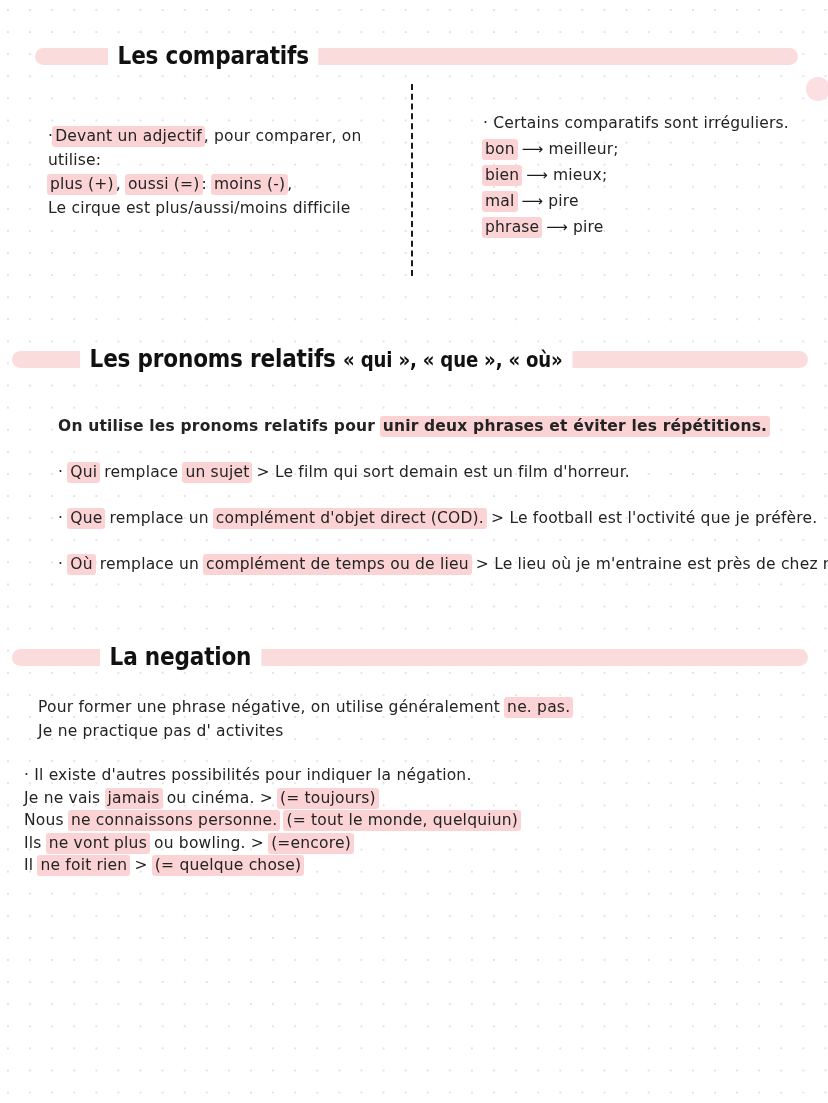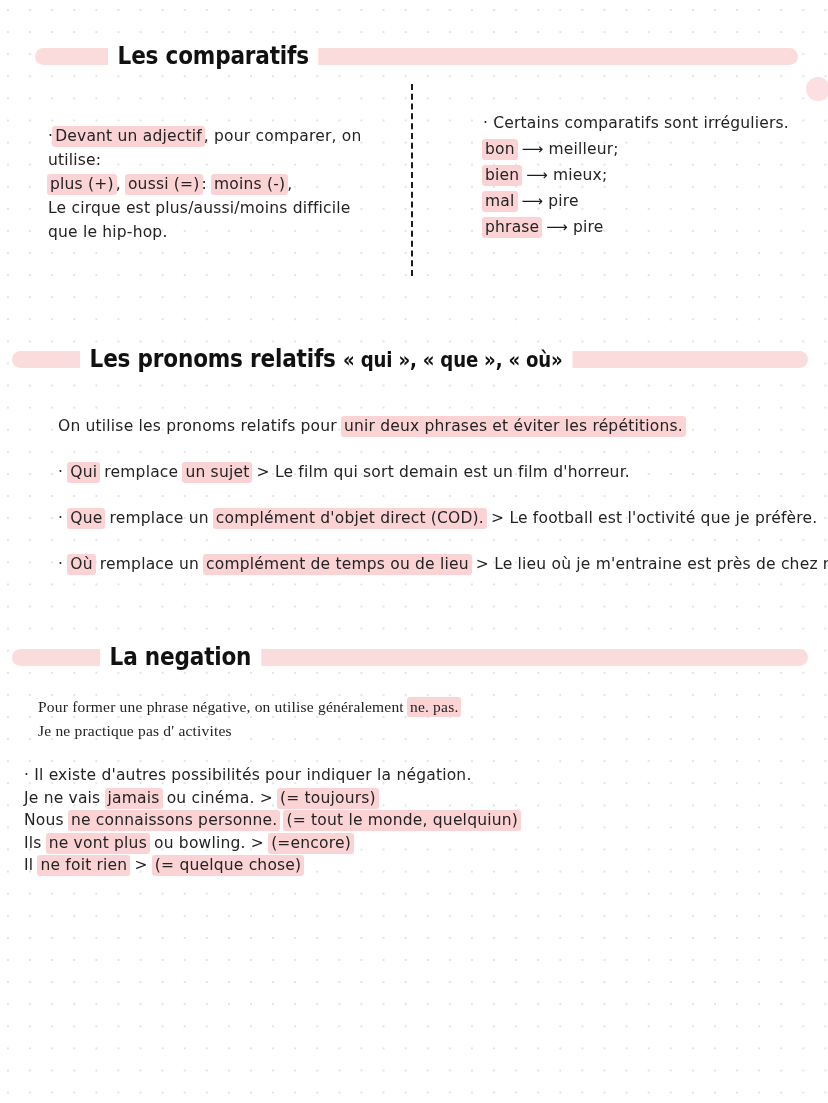--- a/index.html
+++ b/index.html
@@ -128,31 +128,30 @@
     color: #1b1b1b;
   }
 
   
   #relatifs-body {
     position: absolute;
     left: 58px;
     top: 414px;
     width: 760px;
   }
-  #relatifs-body .intro { margin-bottom: 22px; }
+  #relatifs-body .intro { margin-bottom: 22px; font-weight: bold; }
   #relatifs-body .bullet { margin-bottom: 22px; }
   #relatifs-body .bullet.last { margin-bottom: 0; }
 
   
   #negation-body-a {
     position: absolute;
     left: 38px;
     top: 695px;
     width: 760px;
-    font-family: Liberation Serif, serif;
   }
   #negation-body-b {
     position: absolute;
     left: 24px;
     top: 764px;
     width: 780px;
   }
   #negation-body-b .row { line-height: 22.5px; }
 </style>
 </head>
@@ -167,21 +166,20 @@
     <div class="header-title">Les comparatifs</div>
   </div>
 
   <div class="divider-dashed"></div>
 
   <div id="col-left" class="hand">
     <div class="row"><span>·</span><span class="hl">Devant un adjectif</span><span>, pour comparer, on</span></div>
     <div class="row">utilise:</div>
     <div class="row"><span class="hl">plus (+)</span><span>, </span><span class="hl">oussi (=)</span><span>: </span><span class="hl">moins (-)</span><span>,</span></div>
     <div class="row">Le cirque est plus/aussi/moins difficile</div>
-    <div class="row">que le hip-hop.</div>
   </div>
 
   <div id="col-right" class="hand">
     <div class="row">· Certains comparatifs sont irréguliers.</div>
     <div class="row"><span class="hl">bon</span><span class="arrow">⟶</span><span>meilleur;</span></div>
     <div class="row"><span class="hl">bien</span><span class="arrow">⟶</span><span>mieux;</span></div>
     <div class="row"><span class="hl">mal</span><span class="arrow">⟶</span><span>pire</span></div>
     <div class="row"><span class="hl">phrase</span><span class="arrow">⟶</span><span>pire</span></div>
   </div>
 

